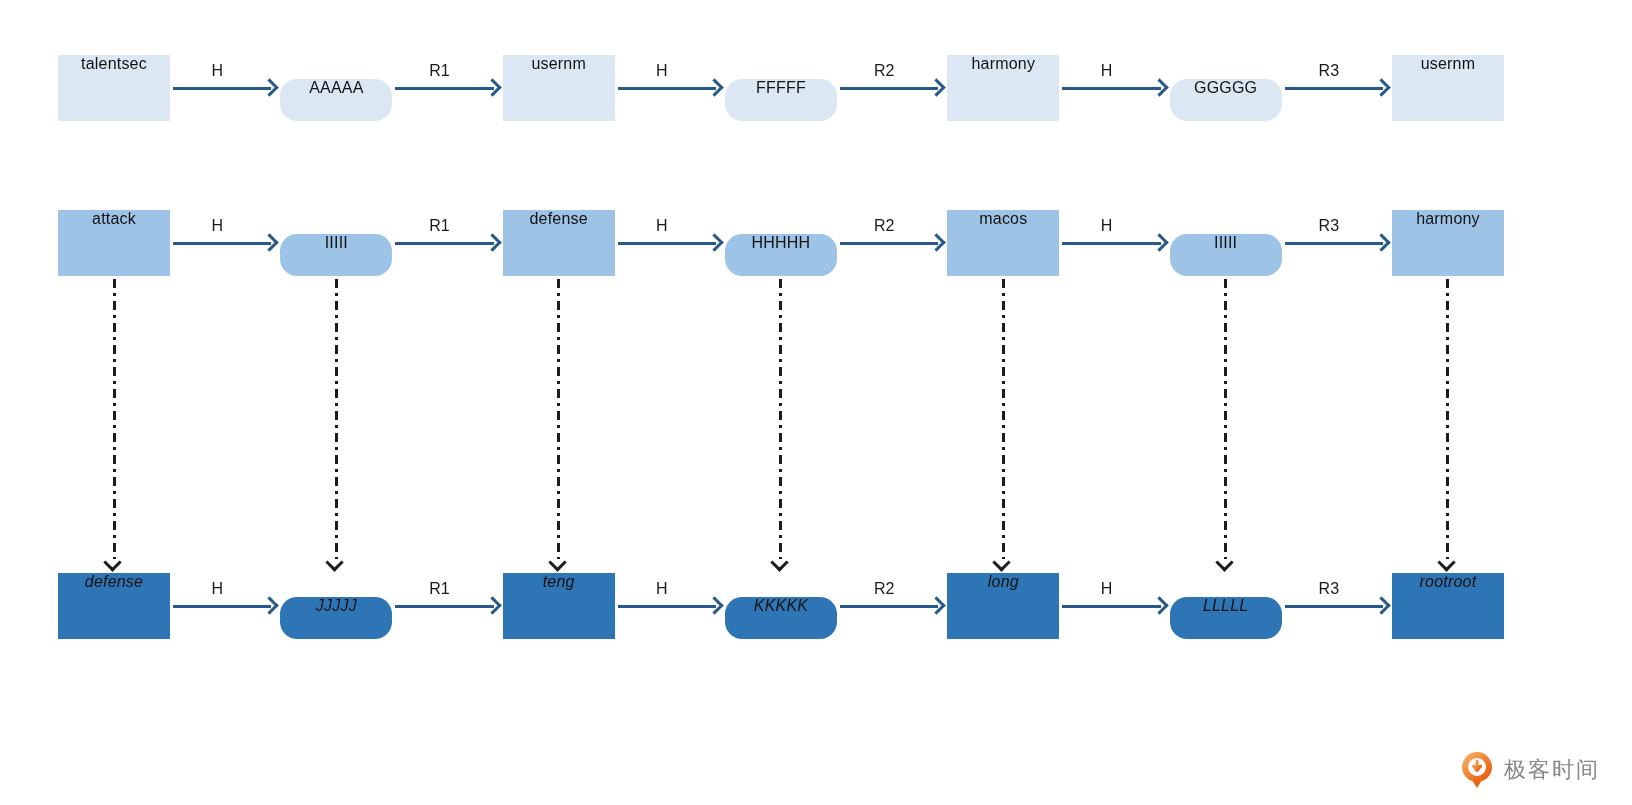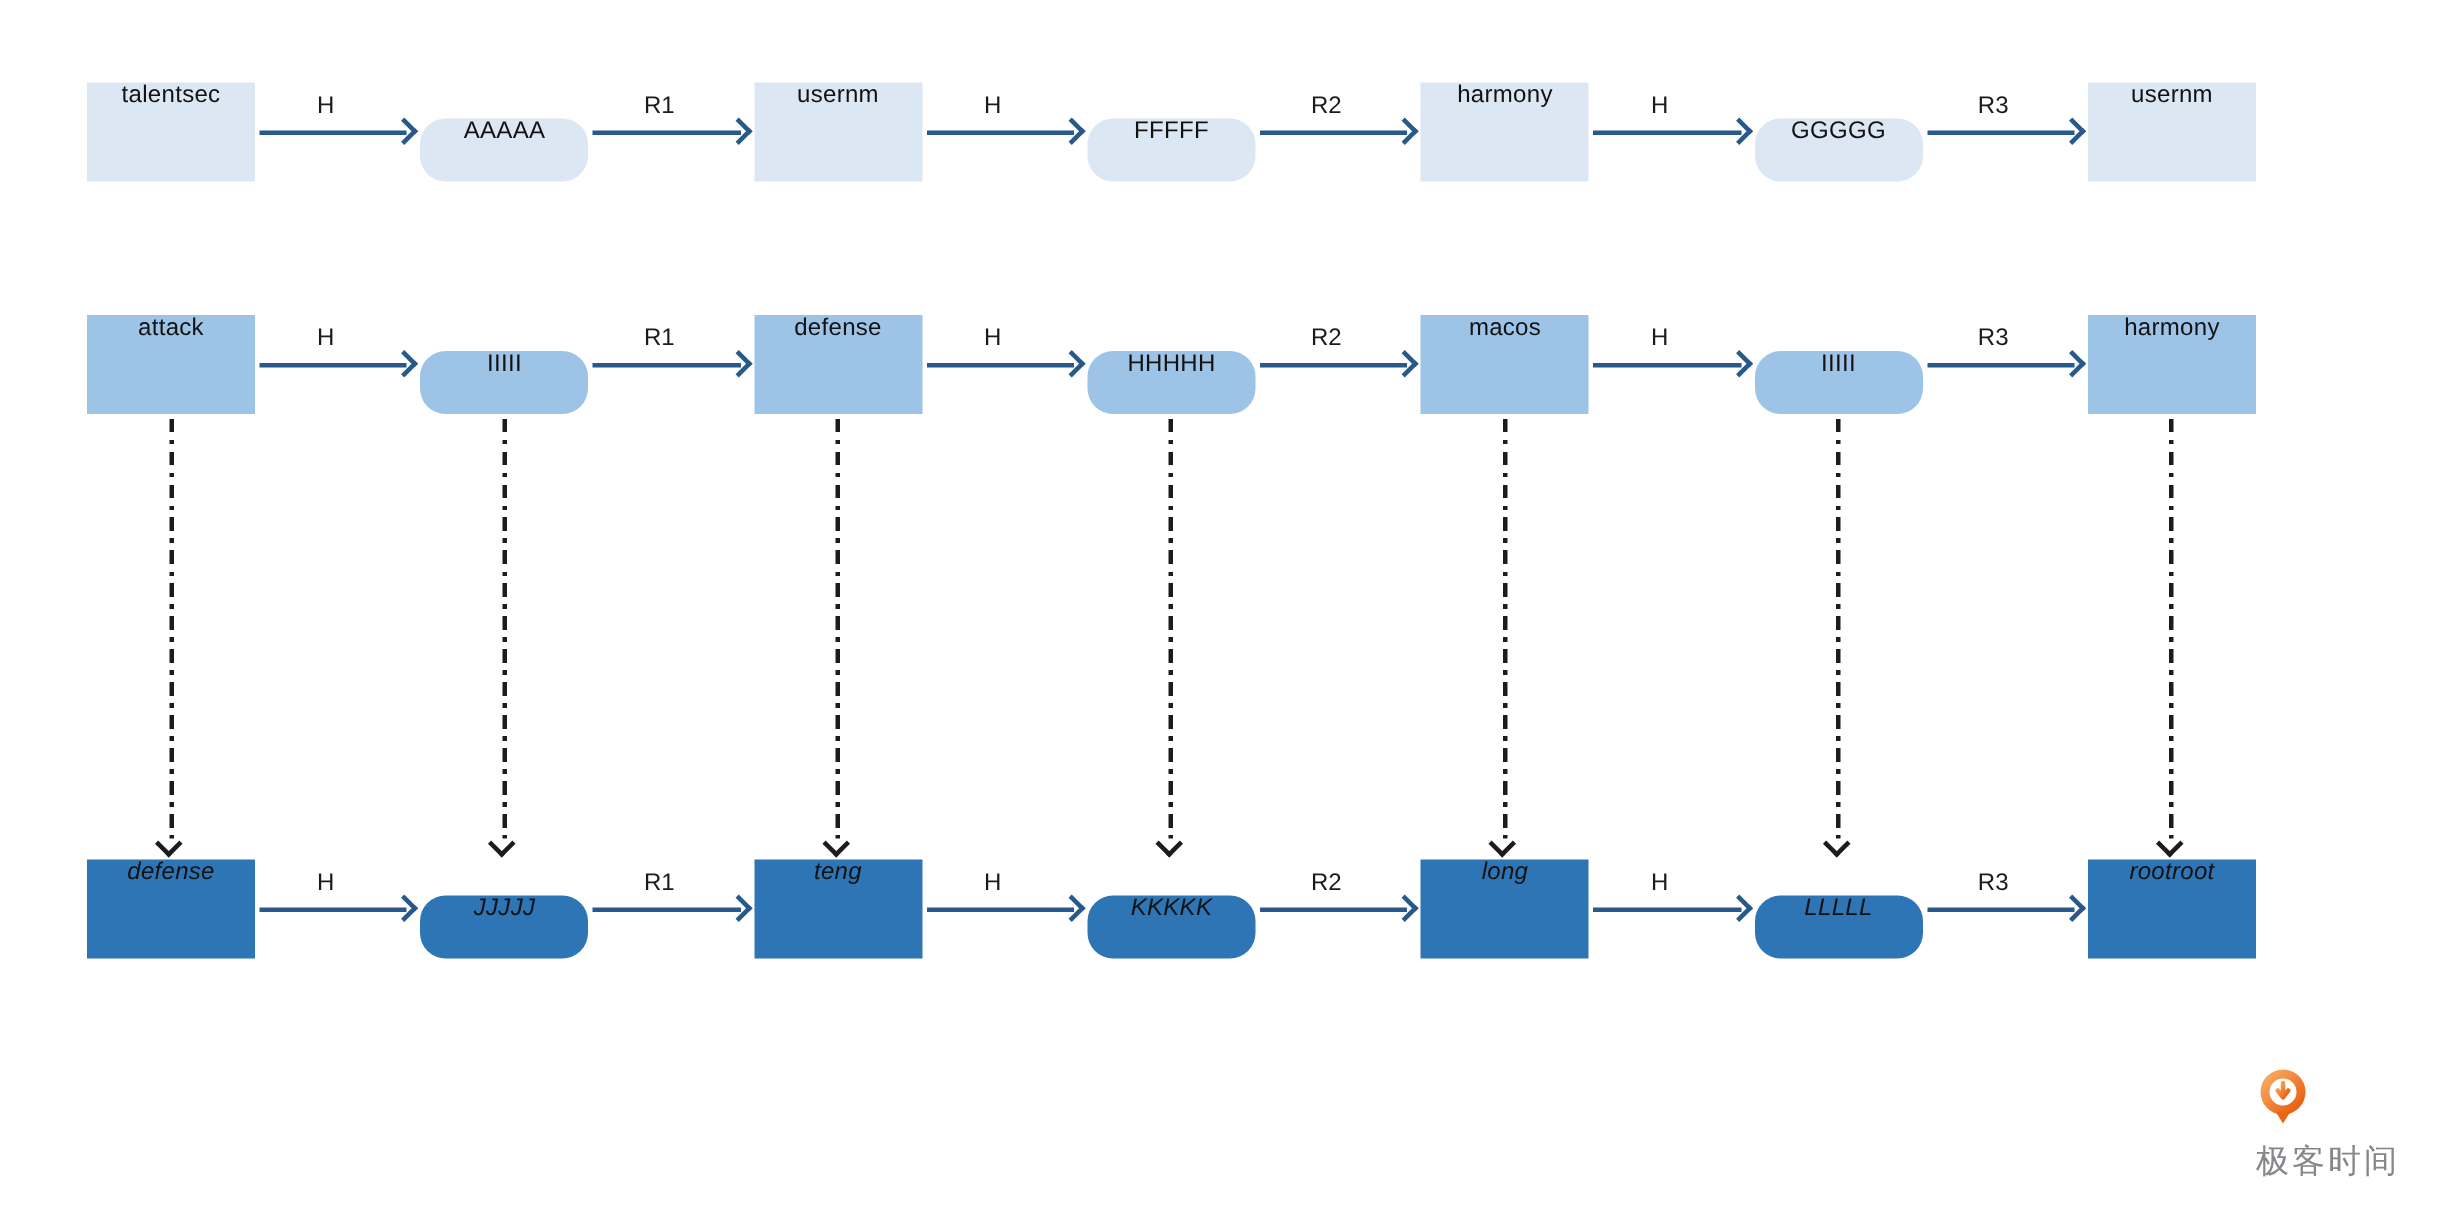--- a/index.html
+++ b/index.html
@@ -72,21 +72,21 @@
   .vhead {
     position:absolute; left:50%; bottom:4px;
     width:13px; height:13px; margin-left:-8px;
     border-right:3px solid var(--connector-line, #1c1c1c);
     border-bottom:3px solid var(--connector-line, #1c1c1c);
     transform:rotate(45deg);
   }
 
   .brand {
     position:absolute; right:32px; bottom:16px;
-    display:flex; gap:9px;flex-direction:column;
+    display:flex; align-items:center; gap:9px;
   }
   .brand-text {
     font-size:22px; letter-spacing:2px;
     color:var(--logo-text, #85878a);
   }
 </style>
 </head>
 <body>
 
 <div class="canvas">

